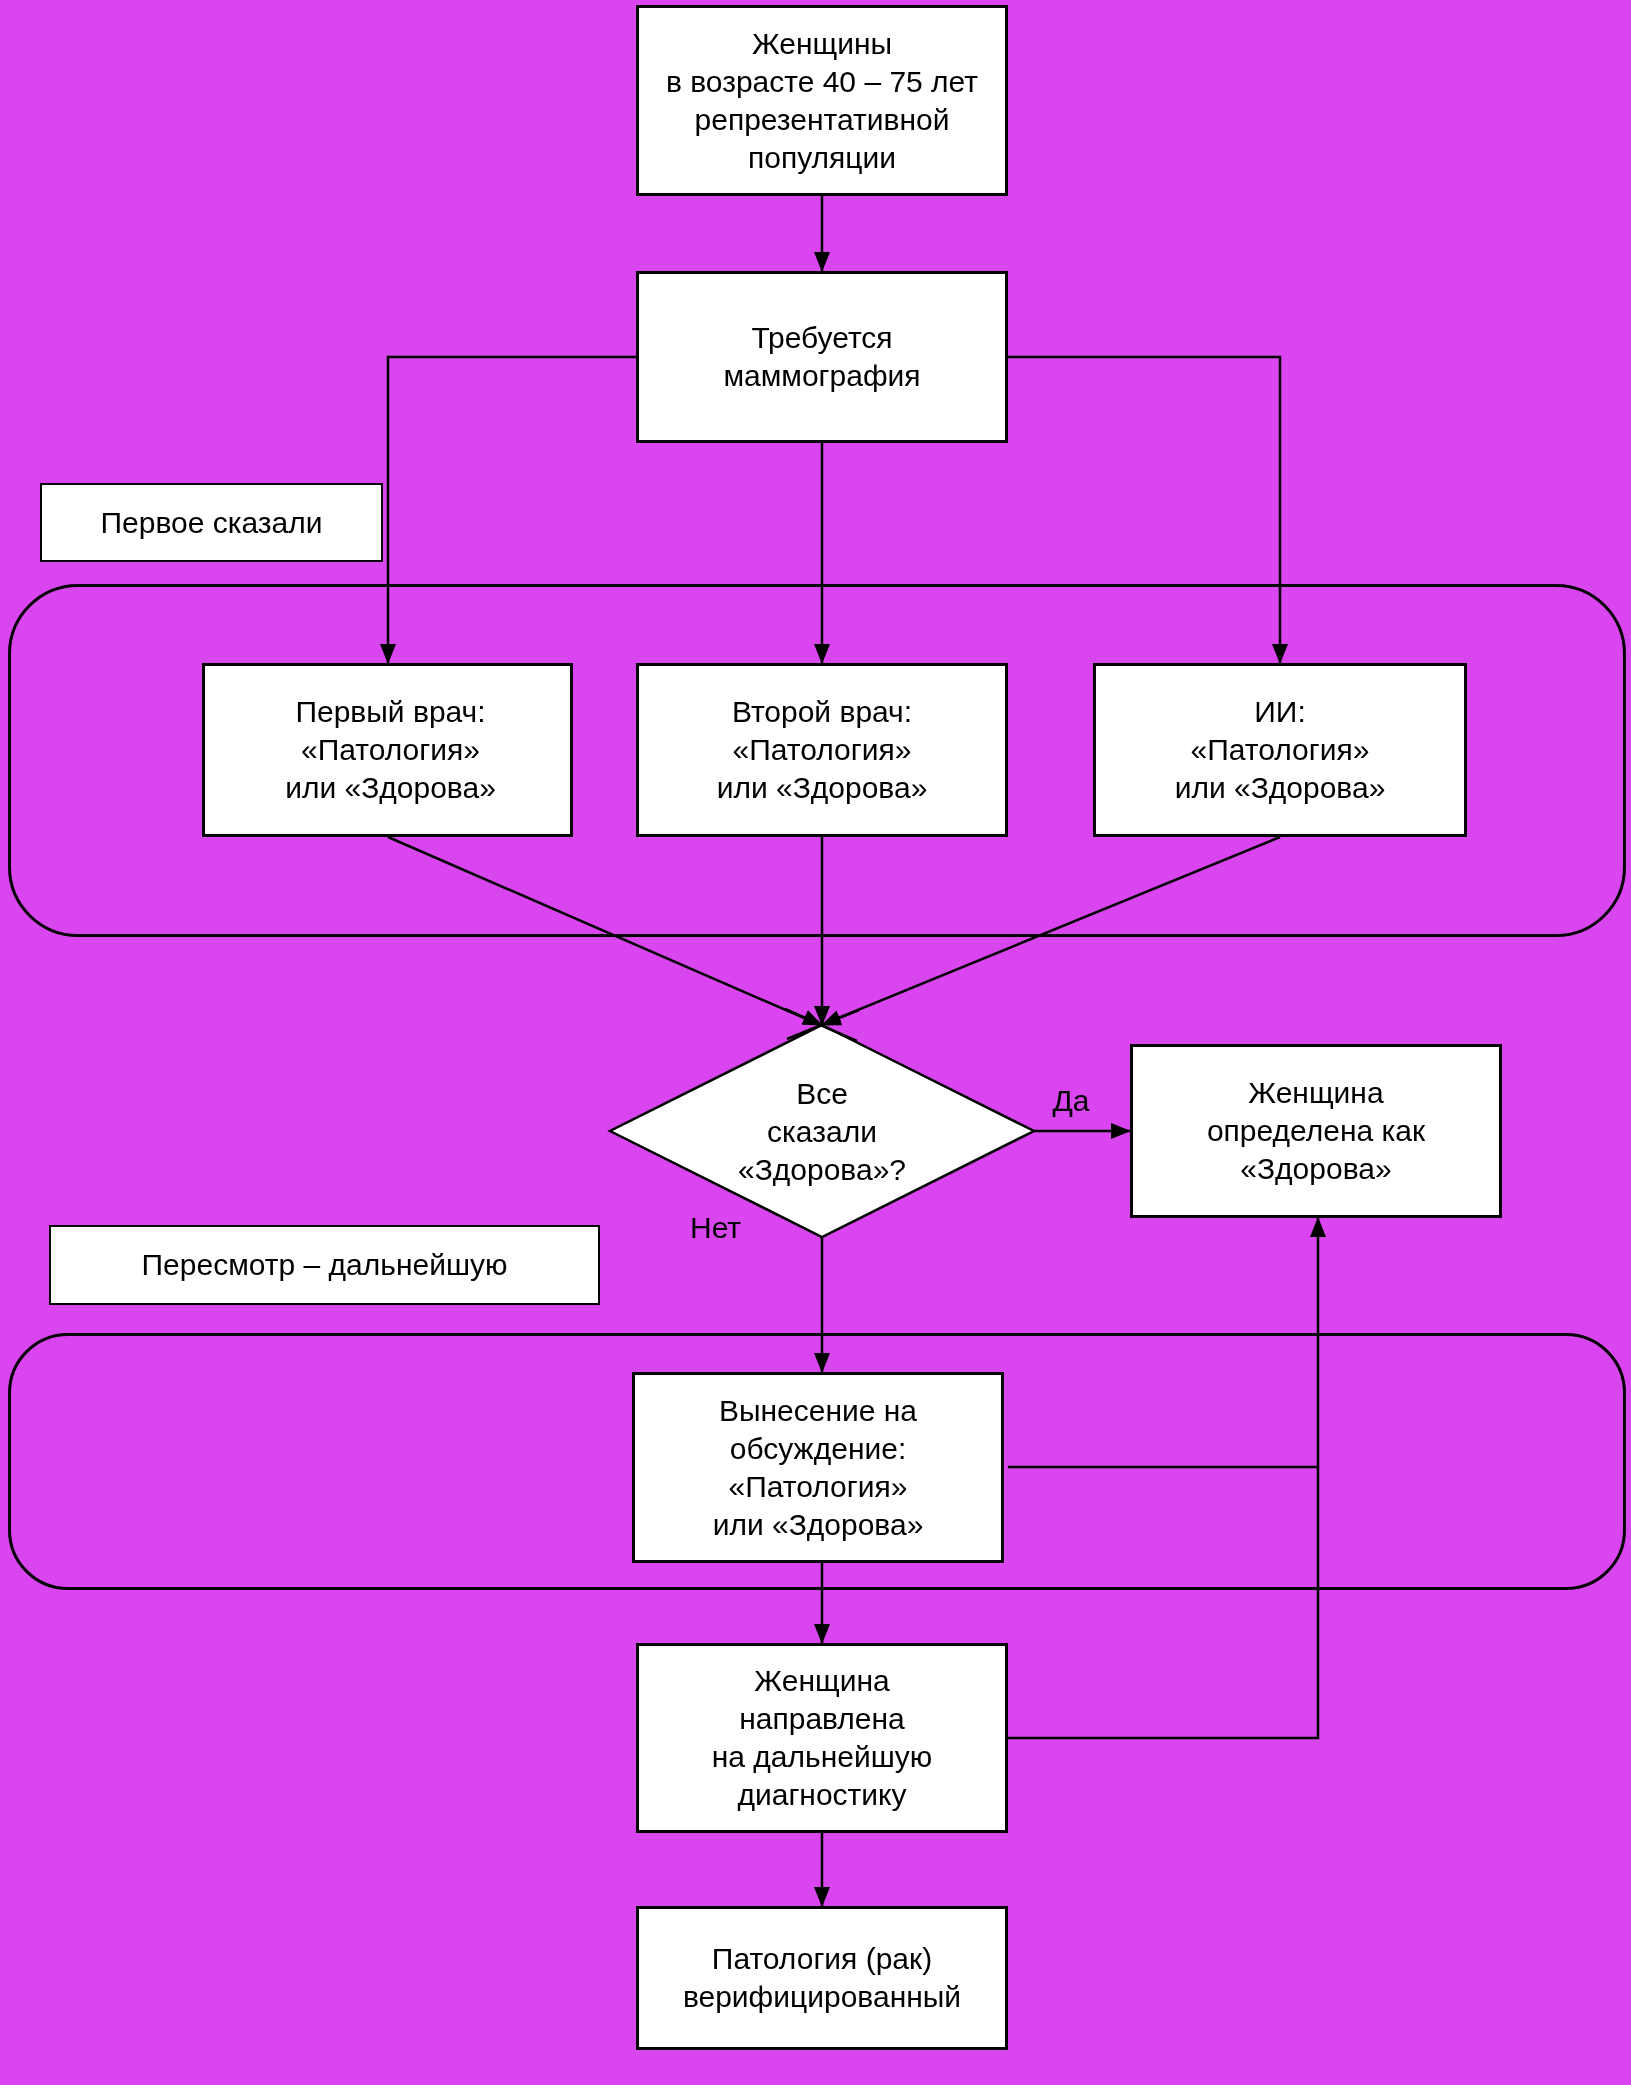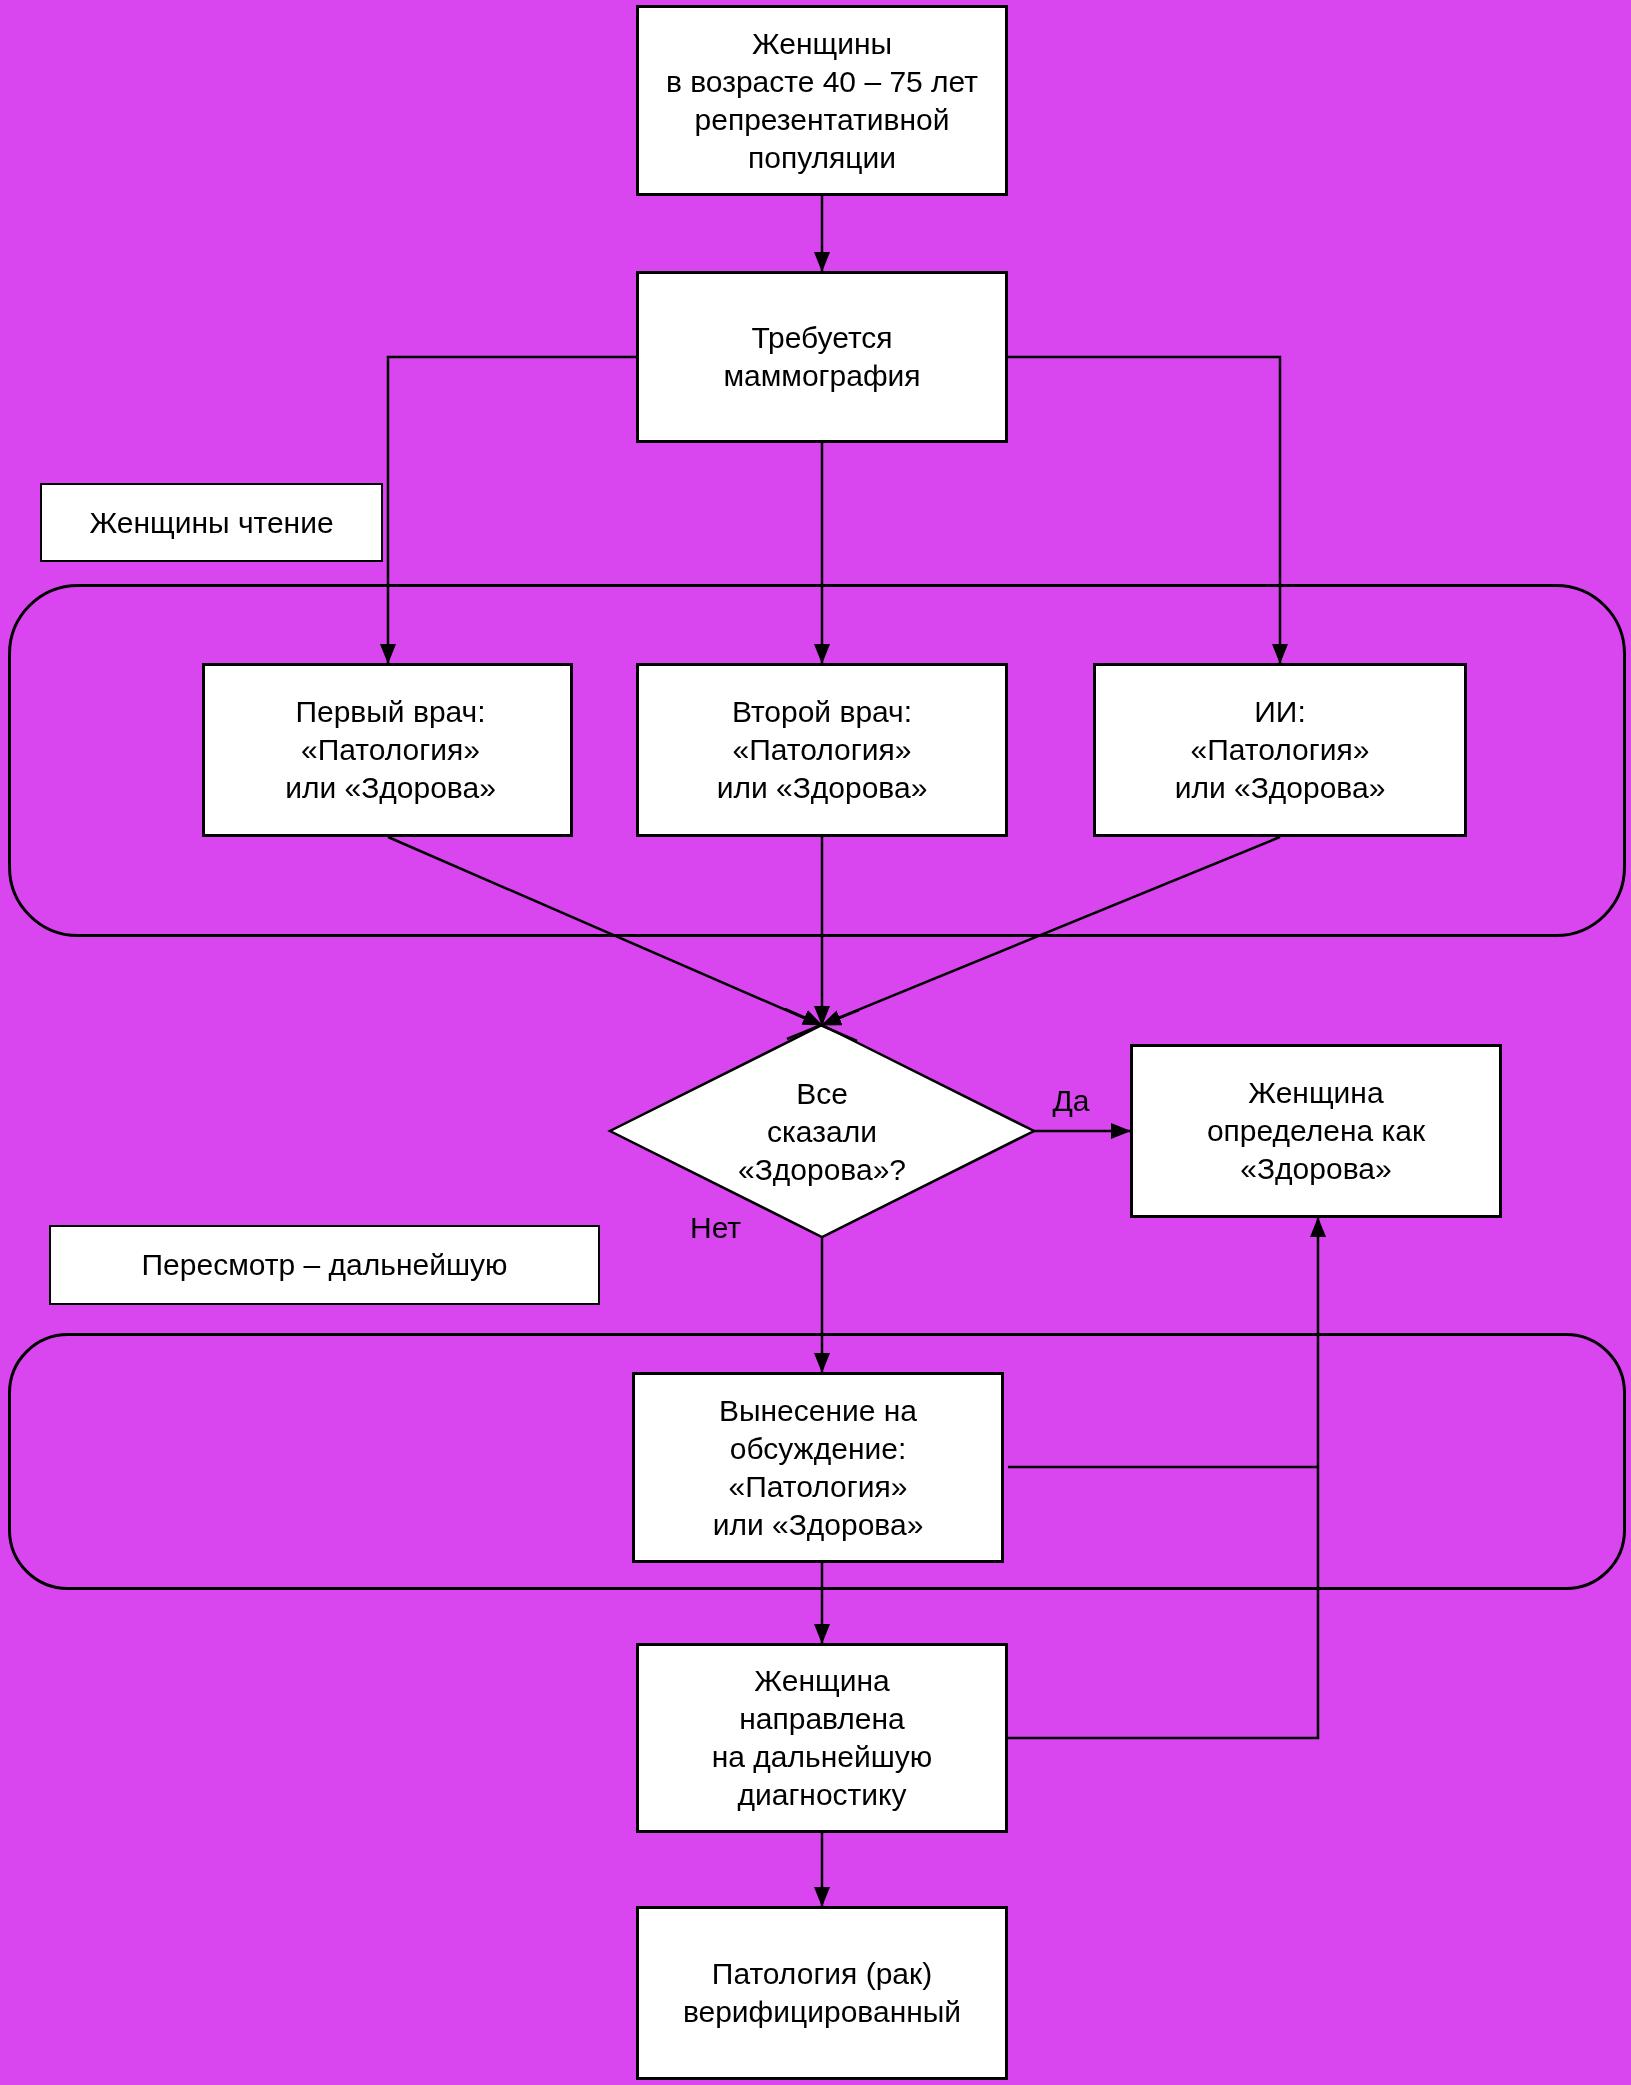--- a/index.html
+++ b/index.html
@@ -67,21 +67,21 @@
   }
   
   #node-population   { left: 636px;  top: 5px;    width: 372px; height: 191px; }
   #node-mammography  { left: 636px;  top: 271px;  width: 372px; height: 172px; }
   #node-reader1      { left: 202px;  top: 663px;  width: 371px; height: 174px; padding-left: 6px; }
   #node-reader2      { left: 636px;  top: 663px;  width: 372px; height: 174px; }
   #node-reader3      { left: 1093px; top: 663px;  width: 374px; height: 174px; }
   #node-healthy      { left: 1130px; top: 1044px; width: 372px; height: 174px; }
   #node-discussion   { left: 632px;  top: 1372px; width: 372px; height: 191px; }
   #node-referral     { left: 636px;  top: 1643px; width: 372px; height: 190px; }
-  #node-verified     { left: 636px;  top: 1906px; width: 372px; height: 174px; }
+  #node-verified     { left: 636px;  top: 1906px; width: 372px; height: 144px; }
   #label-stage1      { left: 40px;   top: 483px;  width: 343px; height: 79px; }
   #label-stage2      { left: 49px;   top: 1225px; width: 551px; height: 80px; }
   #diamond-text      { left: 672px;  top: 1046px; width: 300px; height: 172px; }
   #edge-label-yes    { left: 1039px; top: 1081px; width: 64px;  text-align: center; }
   #edge-label-no     { left: 690px;  top: 1208px; width: 110px; text-align: left; }
 </style>
 </head>
 <body>
 
 <div id="canvas">
@@ -165,21 +165,21 @@
 верифицированный</span>
   </div>
 
   <div class="diamond-text" id="diamond-text">
     <span class="txt">Все
 сказали
 «Здорова»?</span>
   </div>
 
   <div class="stage-label" id="label-stage1">
-    <span class="txt">Женщины чтение</span>
+    <span class="txt">Первое сказали</span>
   </div>
   <div class="stage-label" id="label-stage2">
     <span class="txt">Пересмотр – дальнейшую</span>
   </div>
 
   <div class="edge-label" id="edge-label-yes">Да</div>
   <div class="edge-label" id="edge-label-no">Нет</div>
 
 </div>
 

